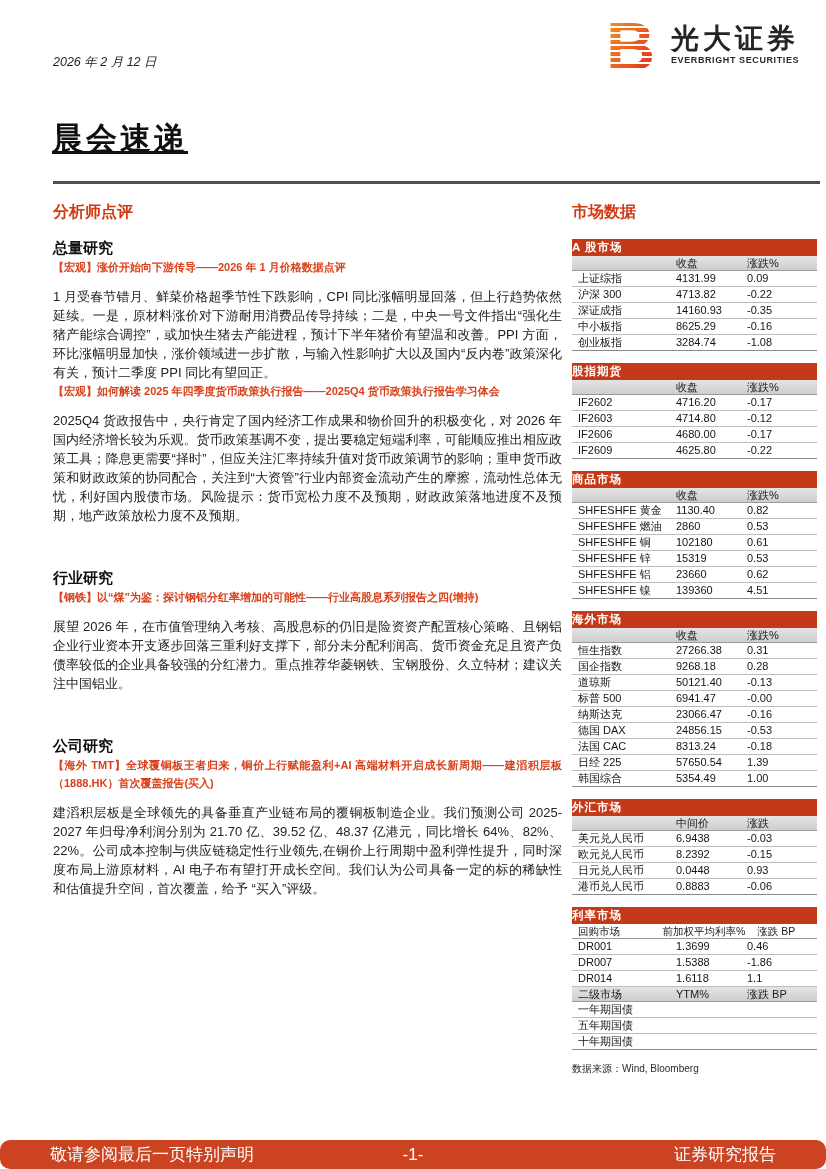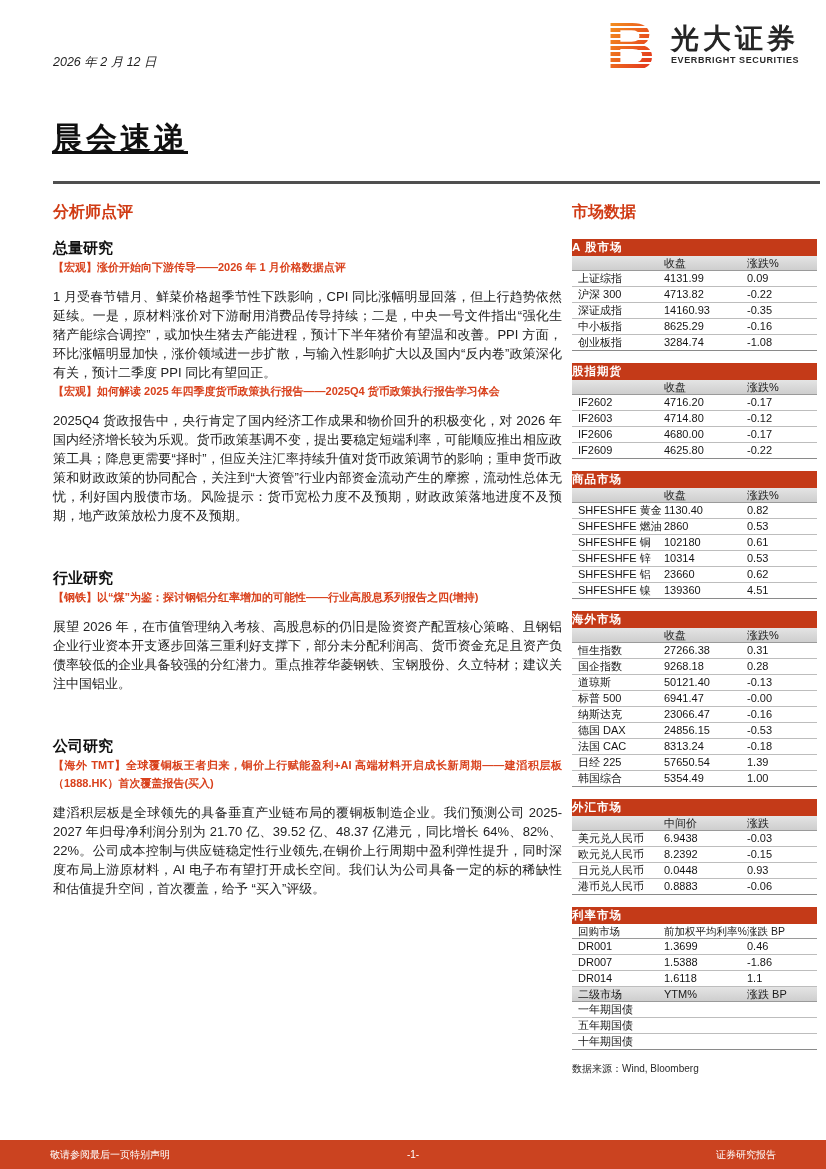--- a/index.html
+++ b/index.html
@@ -22,29 +22,29 @@
 
   .sec-red { margin:1px 0 16px; font-size:16px; font-weight:bold; color:#d03b14; }
   .group-heading { margin:16px 0 0; font-size:15px; font-weight:bold; color:#111; }
   .research-group + .research-group { margin-top:44px; }
   .article-headline { margin-top:0; font-size:11px; line-height:18px; font-weight:bold; color:#d9411c; text-align:justify; }
   .article-body { margin:11px 0 0; font-size:13px; line-height:19px; color:#222; text-align:justify; }
 
   #market-tables { margin-top:9px; }
   .mtable { margin-bottom:12px; }
   .mtable-head { height:17px; line-height:17px; background:#c43a18; color:#fff; font-size:11.5px; font-weight:bold; letter-spacing:1px; }
-  .mrow { display:flex; align-items:center; height:15px; line-height:15px; font-size:11px; color:#141414; border-bottom:1px solid #bdbdbd; padding:0 4px 0 6px; }
+  .mrow { display:flex; align-items:center; height:15px; line-height:15px; font-size:11px; color:#141414; border-bottom:1px solid #bdbdbd; padding:0 4px 0 6px;gap:12px; }
   .mrow span { white-space:nowrap; }
   .mrow.msub { background:linear-gradient(#e4e4e4,#cecece); border-bottom:1px solid #9a9a9a; height:14px; line-height:14px; color:#1a1a1a; }
   .mrow.msub.mlight { background:none; font-size:10.5px; }
   .mtable .mrow:last-child { border-bottom:1px solid #8a8a8a; }
   .c0 { width:86px; } .c1 { flex:1; } .c2 { width:66px; }
   .source { font-size:10px; color:#2a2a2a; }
 
-  .footer { position:absolute; left:0; right:0; bottom:0; height:29px; background:#cb4320; color:#fff; font-size:10px; display:flex; align-items:center; }
+  .footer { position:absolute; left:0; right:0; bottom:0; height:29px; background:#cb4320; color:#fff; font-size:17px; display:flex; align-items:center;border-radius:10px; }
   .footer .f-left { margin-left:50px; }
   .footer .f-page { position:absolute; left:0; right:0; text-align:center; }
   .footer .f-right { margin-left:auto; margin-right:50px; }
 </style>
 </head>
 <body>
 
 <div class="page">
 
   <div class="date">2026 年 2 月 12 日</div>
@@ -186,21 +186,21 @@
               <span class="c1">2860</span>
               <span class="c2">0.53</span>
             </div>
             <div class="mrow">
               <span class="c0">SHFESHFE 铜</span>
               <span class="c1">102180</span>
               <span class="c2">0.61</span>
             </div>
             <div class="mrow">
               <span class="c0">SHFESHFE 锌</span>
-              <span class="c1">10314</span>
+              <span class="c1">15319</span>
               <span class="c2">0.53</span>
             </div>
             <div class="mrow">
               <span class="c0">SHFESHFE 铝</span>
               <span class="c1">23660</span>
               <span class="c2">0.62</span>
             </div>
             <div class="mrow">
               <span class="c0">SHFESHFE 镍</span>
               <span class="c1">139360</span>

